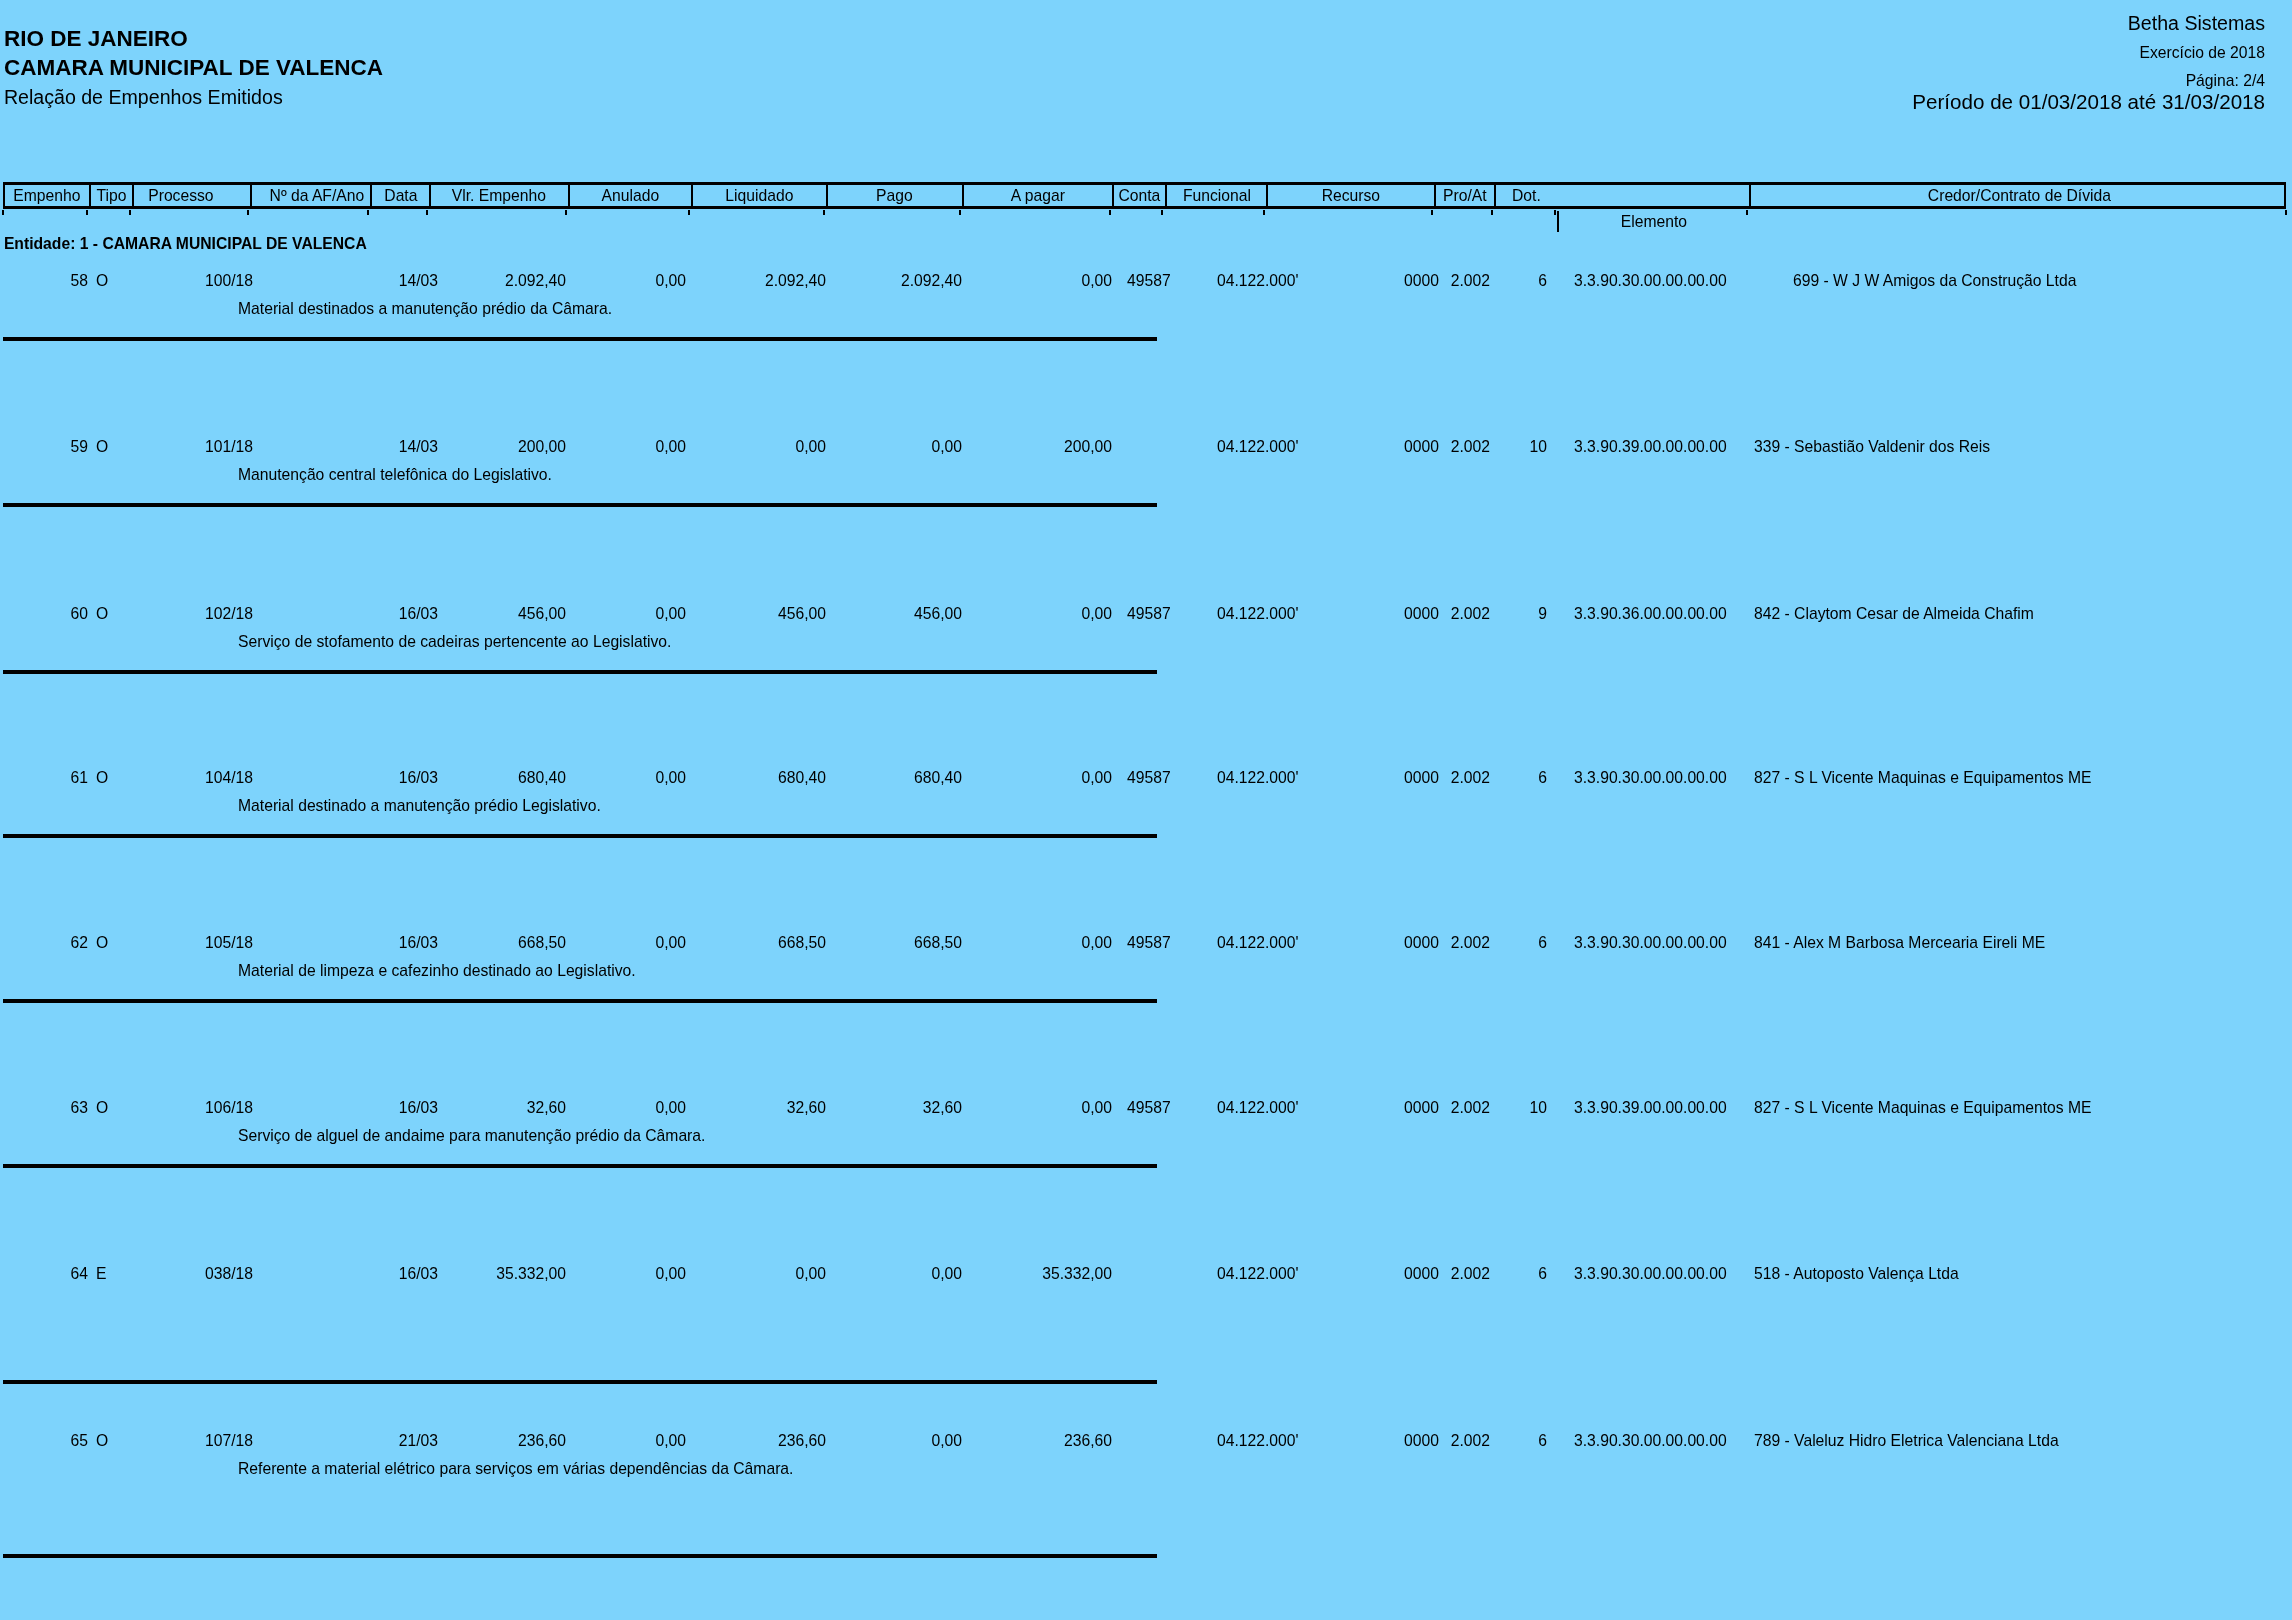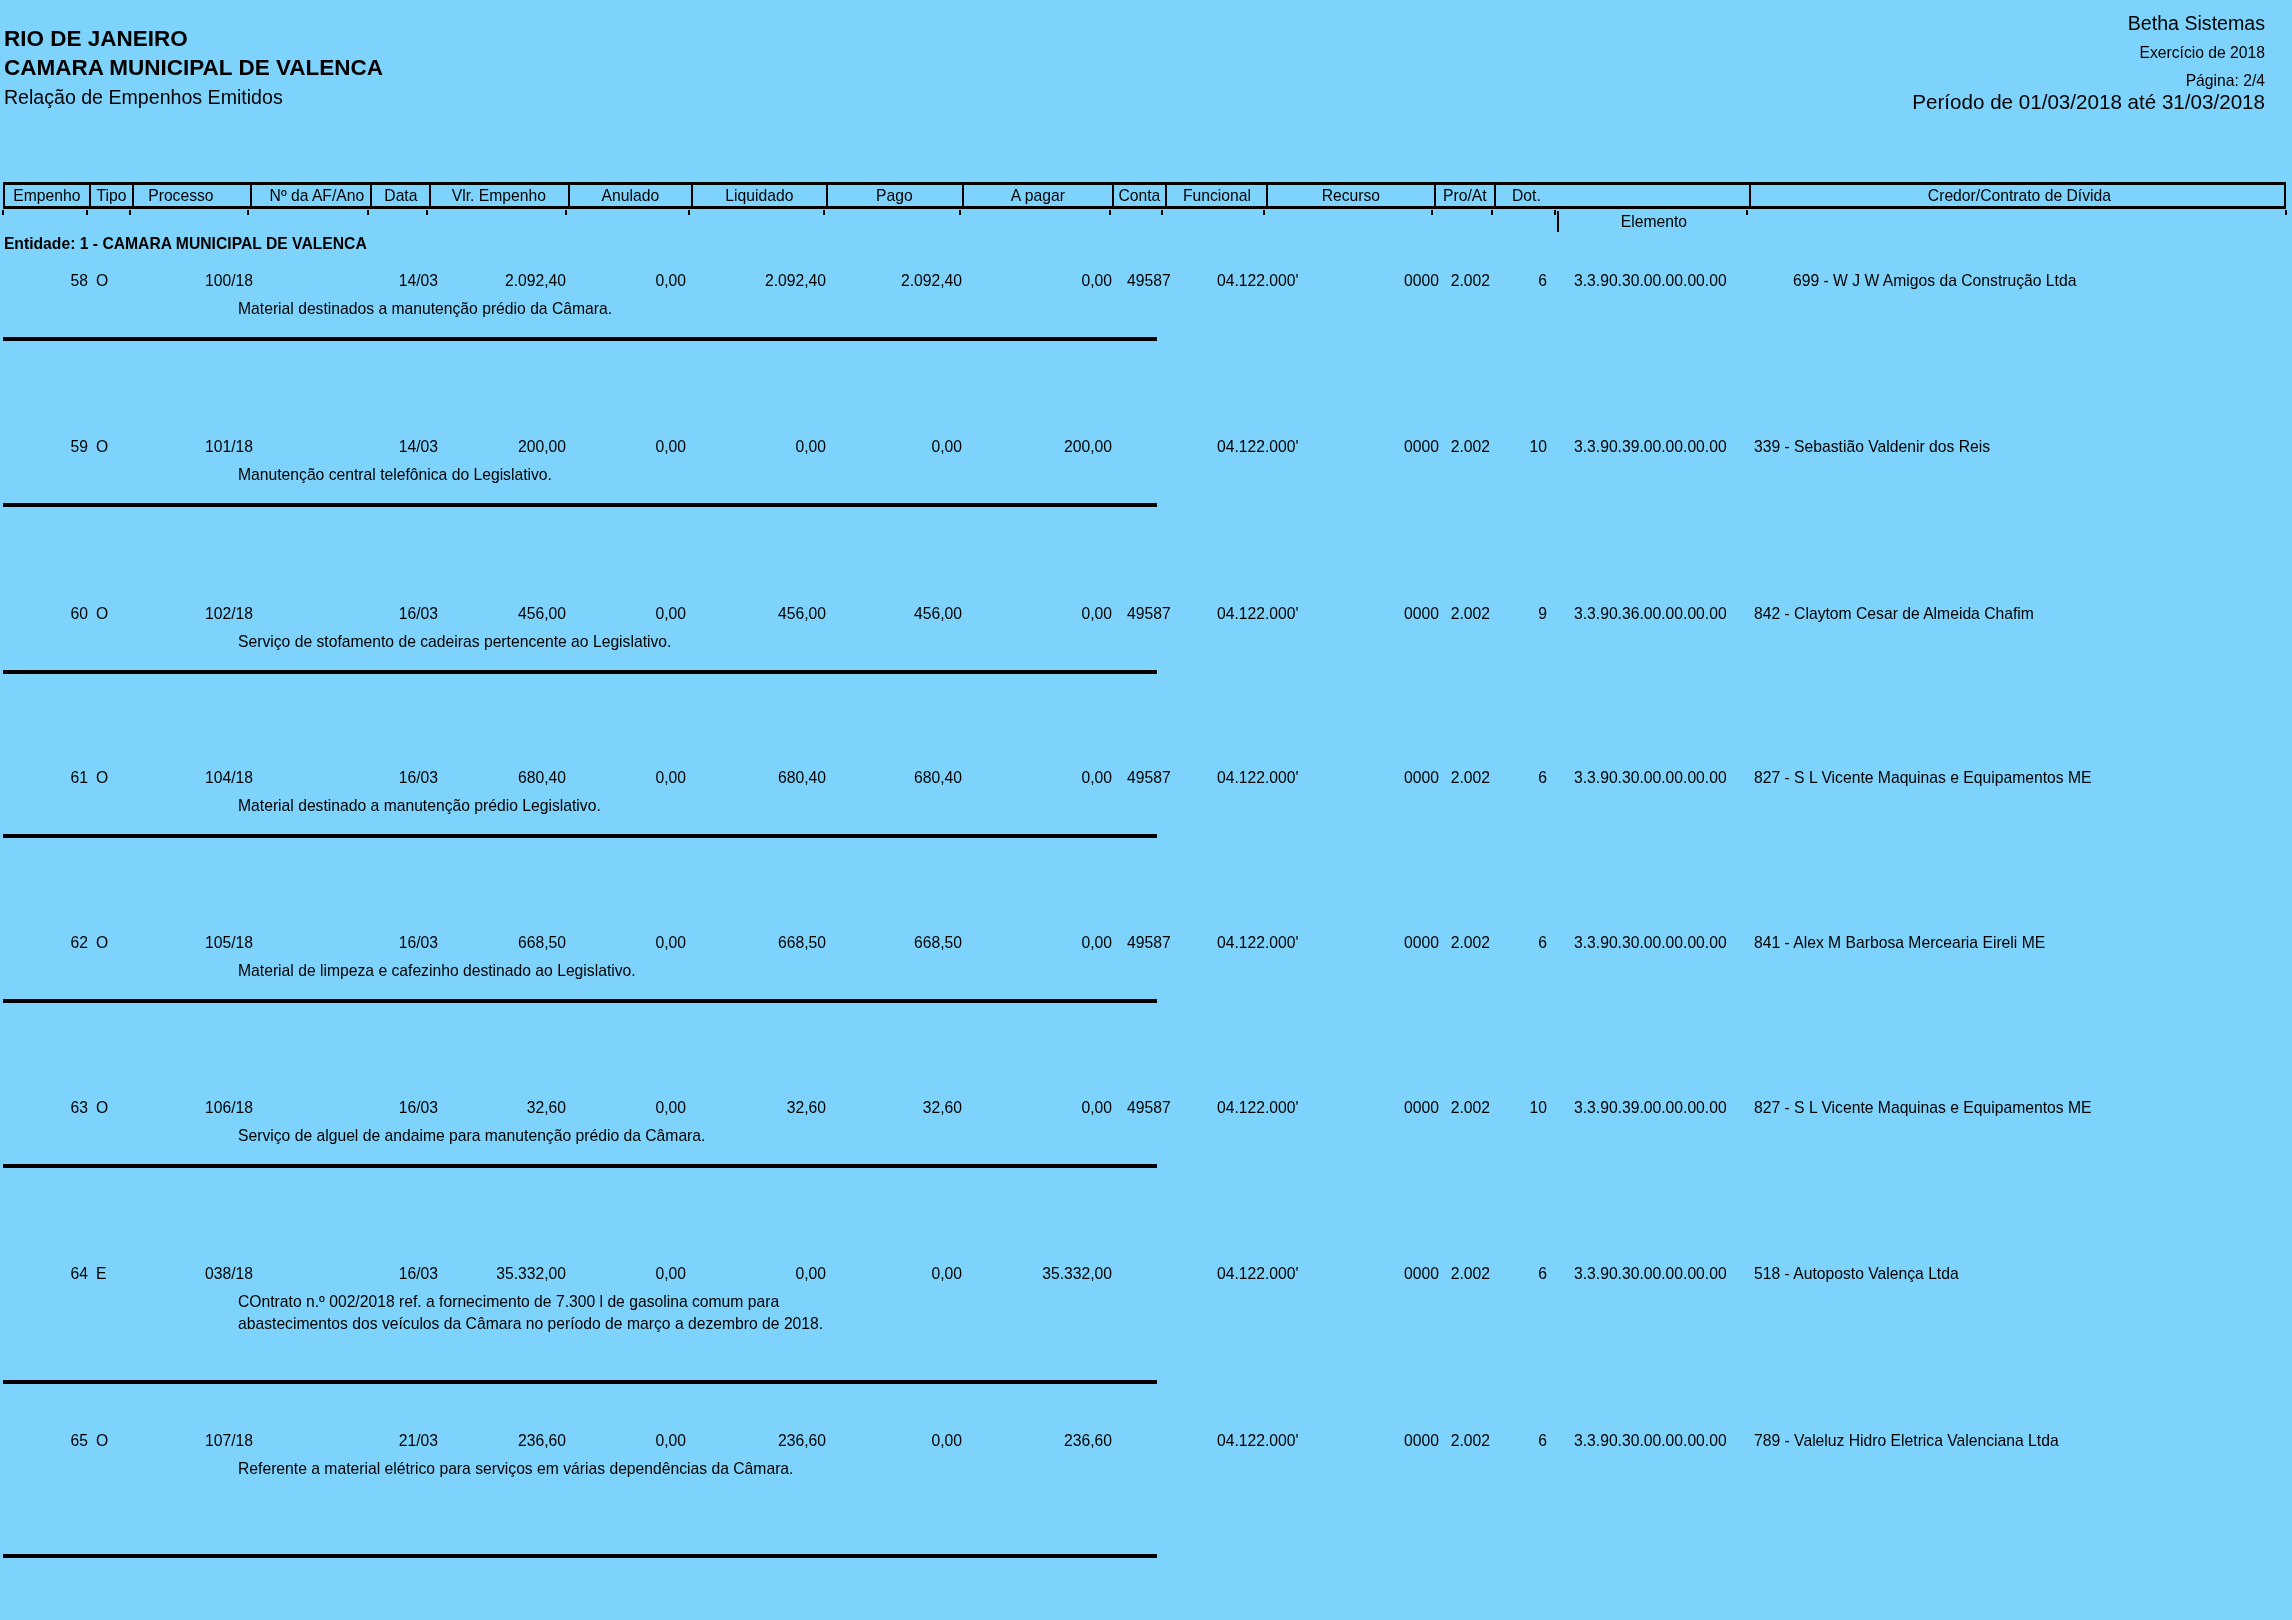--- a/index.html
+++ b/index.html
@@ -214,21 +214,20 @@
         <span class="cell" style="left: 965px; width: 147px; text-align: right;">0,00</span>
         <span class="cell" style="left: 1127px; width: 83px; text-align: left;">49587</span>
         <span class="cell" style="left: 1217px; width: 176px; text-align: left;">04.122.000'</span>
         <span class="cell" style="left: 1404px; width: 49px; text-align: left;">0000</span>
         <span class="cell" style="left: 1429px; width: 61px; text-align: right;">2.002</span>
         <span class="cell" style="left: 1498px; width: 49px; text-align: right;">10</span>
         <span class="cell" style="left: 1574px; width: 176px; text-align: left;">3.3.90.39.00.00.00.00</span>
         <span class="cell" style="left: 1754px; width: 534px; text-align: left;">827 - S L Vicente Maquinas e Equipamentos ME</span>
       </div>
       <div class="row" style="top: 1264px; height: 120px;">
-    <div class="desc">COntrato n.º 002/2018 ref. a fornecimento de 7.300 l de gasolina comum para abastecimentos dos veículos da Câmara no período de março a dezembro de 2018.</div>
     <div class="sep" style="top: 116px;"></div>
   <span class="cell" style="left: 0px; width: 88px; text-align: right;">64</span>
         <span class="cell" style="left: 96px; width: 39px; text-align: left;">E</span>
         <span class="cell" style="left: 130px; width: 123px; text-align: right;">038/18</span>
         <span class="cell" style="left: 257px; width: 88px; text-align: left;"></span>
         <span class="cell" style="left: 348px; width: 90px; text-align: right;">16/03</span>
         <span class="cell" style="left: 421px; width: 145px; text-align: right;">35.332,00</span>
         <span class="cell" style="left: 544px; width: 142px; text-align: right;">0,00</span>
         <span class="cell" style="left: 681px; width: 145px; text-align: right;">0,00</span>
         <span class="cell" style="left: 818px; width: 144px; text-align: right;">0,00</span>

